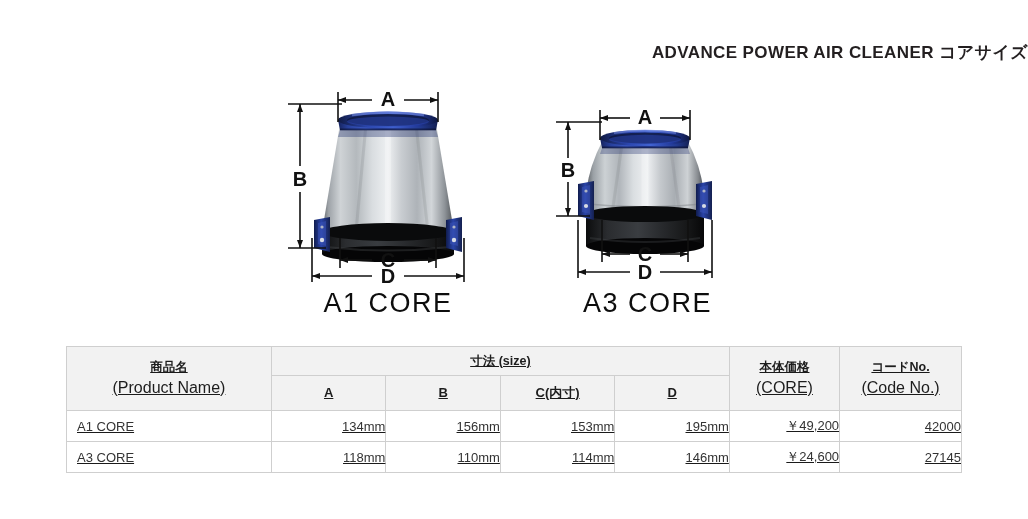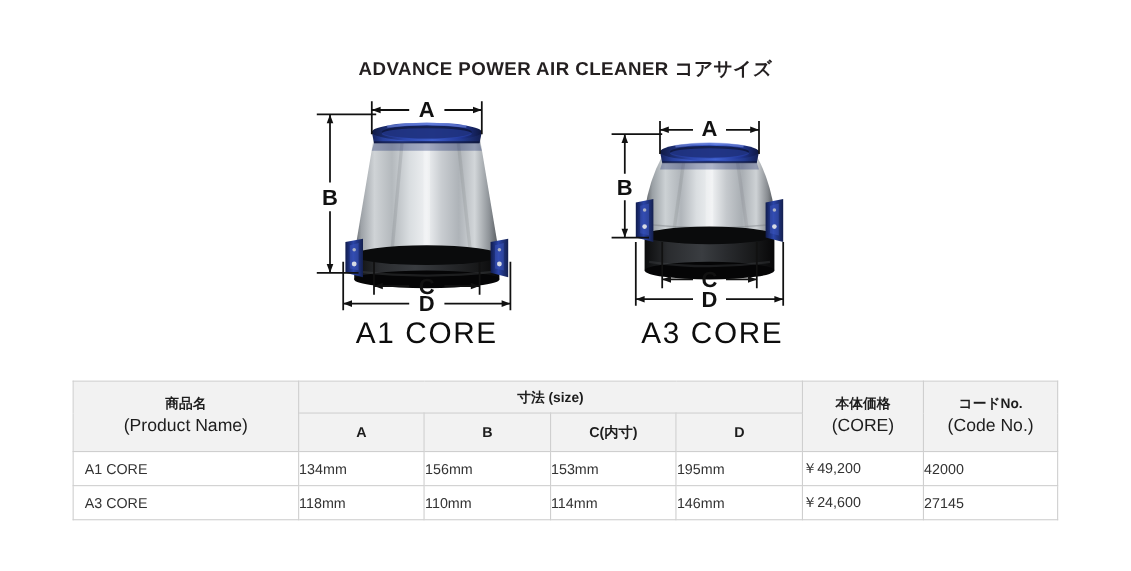--- a/index.html
+++ b/index.html
@@ -16,27 +16,26 @@
     position: relative;
     overflow: hidden;
   }
 
   
   .page-title {
     position: absolute;
     top: 41px;
     left: 0;
     width: 1028px;
-    text-align: center;
+    text-align: right;
     font-size: 17px;
     font-weight: bold;
     letter-spacing: 0.4px;
     color: #231f20;
     white-space: nowrap;
-    margin-top: 10px;
   }
 
   
   .figures {
     position: absolute;
     top: 80px;
     left: 0;
     width: 1028px;
     height: 250px;
   }
@@ -62,20 +61,21 @@
   .figure.a3 .fig-caption { top: 208px; }
 
   .fig-svg { position: absolute; top: 0; left: 0; }
 
   
   .spec-table-wrap {
     position: absolute;
     left: 66px;
     top: 346px;
     width: 896px;
+    text-decoration: underline;
   }
   table.spec-table {
     border-collapse: collapse;
     width: 896px;
     font-size: 12.5px;
     color: #2b2b2b;
   }
   table.spec-table th,
   table.spec-table td {
     border: 1px solid #cfcfcf;
@@ -110,21 +110,21 @@
   th.h-price { width: 110px; }
   th.h-code  { width: 122px; }
   th.h-sub.c-a, th.h-sub.c-b, th.h-sub.c-c, th.h-sub.c-d { width: 114.5px; }
 
   .hdr-line1 { display: block; }
   .hdr-line2 { display: block; font-weight: normal; font-size: 16px; }
 
   table.spec-table tbody td {
     height: 30px;
     background: #ffffff;
-    text-align: left;
+    text-align: right;
     font-size: 13px;
     color: #333333;
   }
   table.spec-table tbody td.name-cell {
     text-align: left;
     padding-left: 10px;
   }
 </style>
 </head>
 <body>

